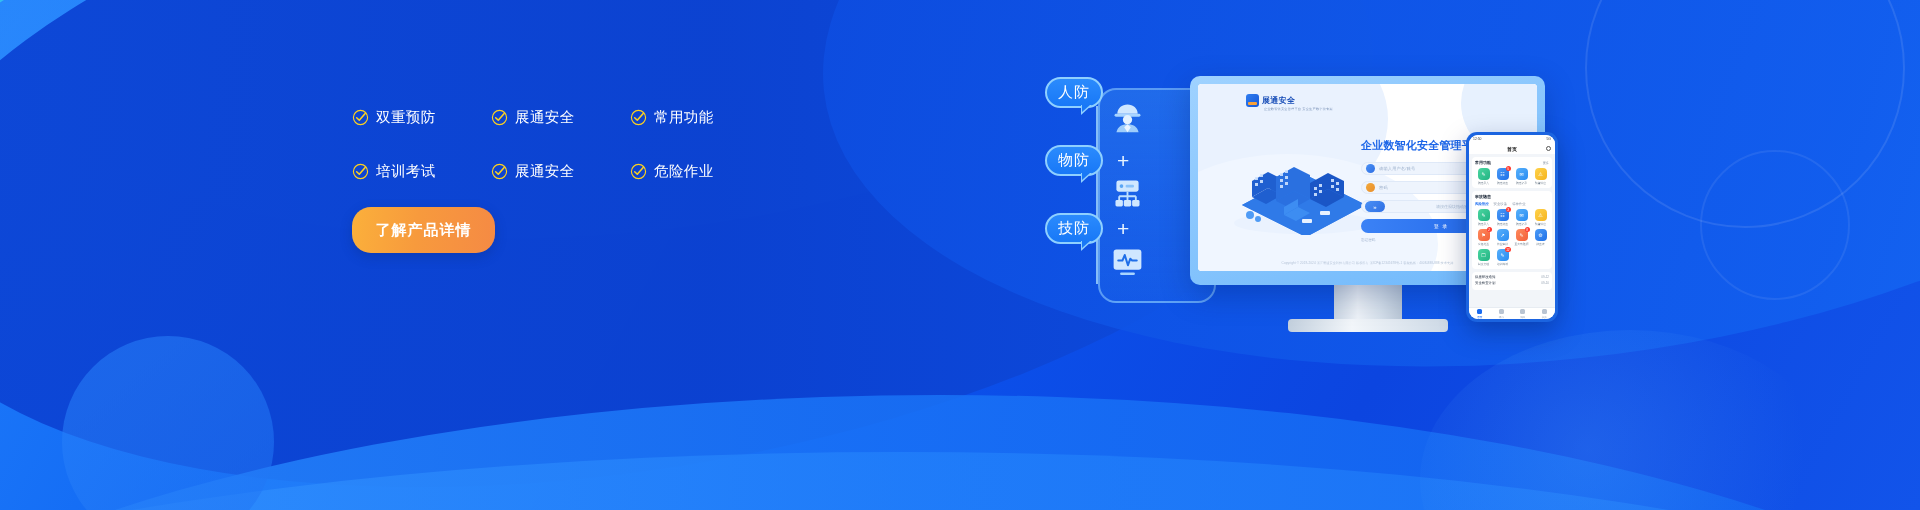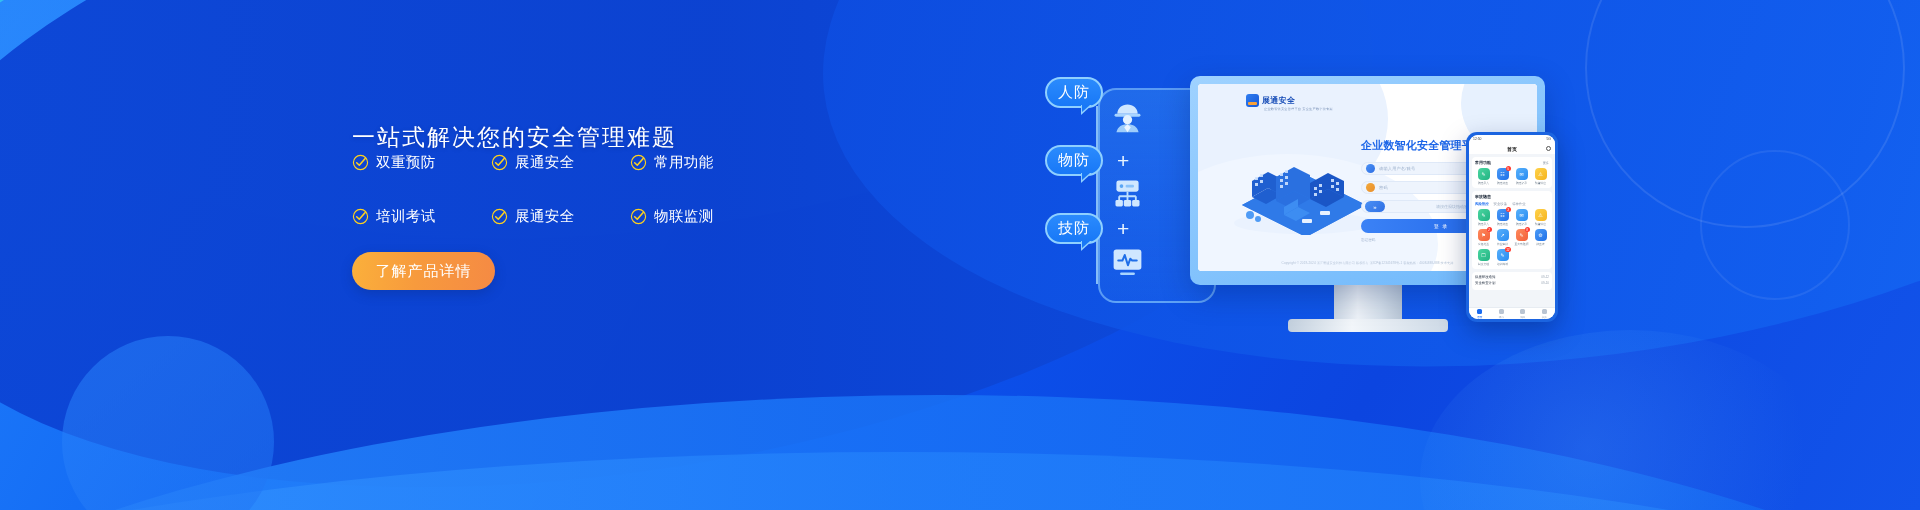--- a/index.html
+++ b/index.html
@@ -106,23 +106,23 @@
     row-gap:16px; column-gap:0px;gap:35px;
   }
   .feature{ display:flex; align-items:center; gap:7px; }
   .feature .chk{ width:17px; height:17px; flex:none; display:block; }
   .feature .ftxt{
     font-size:14.5px; color:#ffffff; white-space:nowrap; letter-spacing:.4px;
   }
 
   .cta{
     margin-top:26px; display:inline-flex; align-items:center; justify-content:center;
-    width:143px; height:38px; border-radius:19px;
+    width:143px; height:46px; border-radius:19px;
     background:linear-gradient(96deg,#fbb03b 0%,#f79a3d 46%,#f58a44 100%);
-    color:#ffffff; font-size:15px; font-weight:400; letter-spacing:1px;
+    color:#ffffff; font-size:15px; font-weight:700; letter-spacing:1px;
     border:none; cursor:pointer;
     box-shadow:0 4px 12px rgba(10,40,110,.28);
   }
 
   
   .visual{ position:absolute; left:1010px; top:0; width:910px; height:510px; }
 
   
   .conn-panel{
     position:absolute; left:88px; top:88px; width:118px; height:215px;
@@ -342,21 +342,20 @@
   <div class="bg-layer bg-wave-dark2"></div>
   <div class="bg-layer bg-wave-bottom"></div>
   <div class="bg-layer bg-wave-bottom2"></div>
   <div class="bg-layer bg-circle-a"></div>
   <div class="bg-layer bg-circle-b"></div>
   <div class="bg-layer bg-circle-c"></div>
   <div class="bg-layer bg-circle-d"></div>
 
   <div class="copy">
 
-    <div class="subhead">一站式解决您的安全管理难题</div>
 
     <div class="features">
 
       <div class="feature">
         <svg class="chk" viewBox="0 0 24 24">
           <circle cx="12" cy="12" r="10" fill="none" stroke="#ffd21e" stroke-width="1.6"></circle>
           <path d="M6.6 12.3 L10.3 15.8 L18.6 6.4" fill="none" stroke="#ffd21e" stroke-width="2.2" stroke-linecap="round" stroke-linejoin="round"></path>
         </svg>
         <span class="ftxt">双重预防</span>
       </div>
@@ -391,21 +390,21 @@
           <path d="M6.6 12.3 L10.3 15.8 L18.6 6.4" fill="none" stroke="#ffd21e" stroke-width="2.2" stroke-linecap="round" stroke-linejoin="round"></path>
         </svg>
         <span class="ftxt">展通安全</span>
       </div>
 
       <div class="feature">
         <svg class="chk" viewBox="0 0 24 24">
           <circle cx="12" cy="12" r="10" fill="none" stroke="#ffd21e" stroke-width="1.6"></circle>
           <path d="M6.6 12.3 L10.3 15.8 L18.6 6.4" fill="none" stroke="#ffd21e" stroke-width="2.2" stroke-linecap="round" stroke-linejoin="round"></path>
         </svg>
-        <span class="ftxt">物联监测</span>
+        <span class="ftxt">危险作业</span>
       </div>
 
     </div>
 
     <button class="cta">了解产品详情</button>
   </div>
 
   <div class="visual">
 
     <div class="conn-panel"></div>

